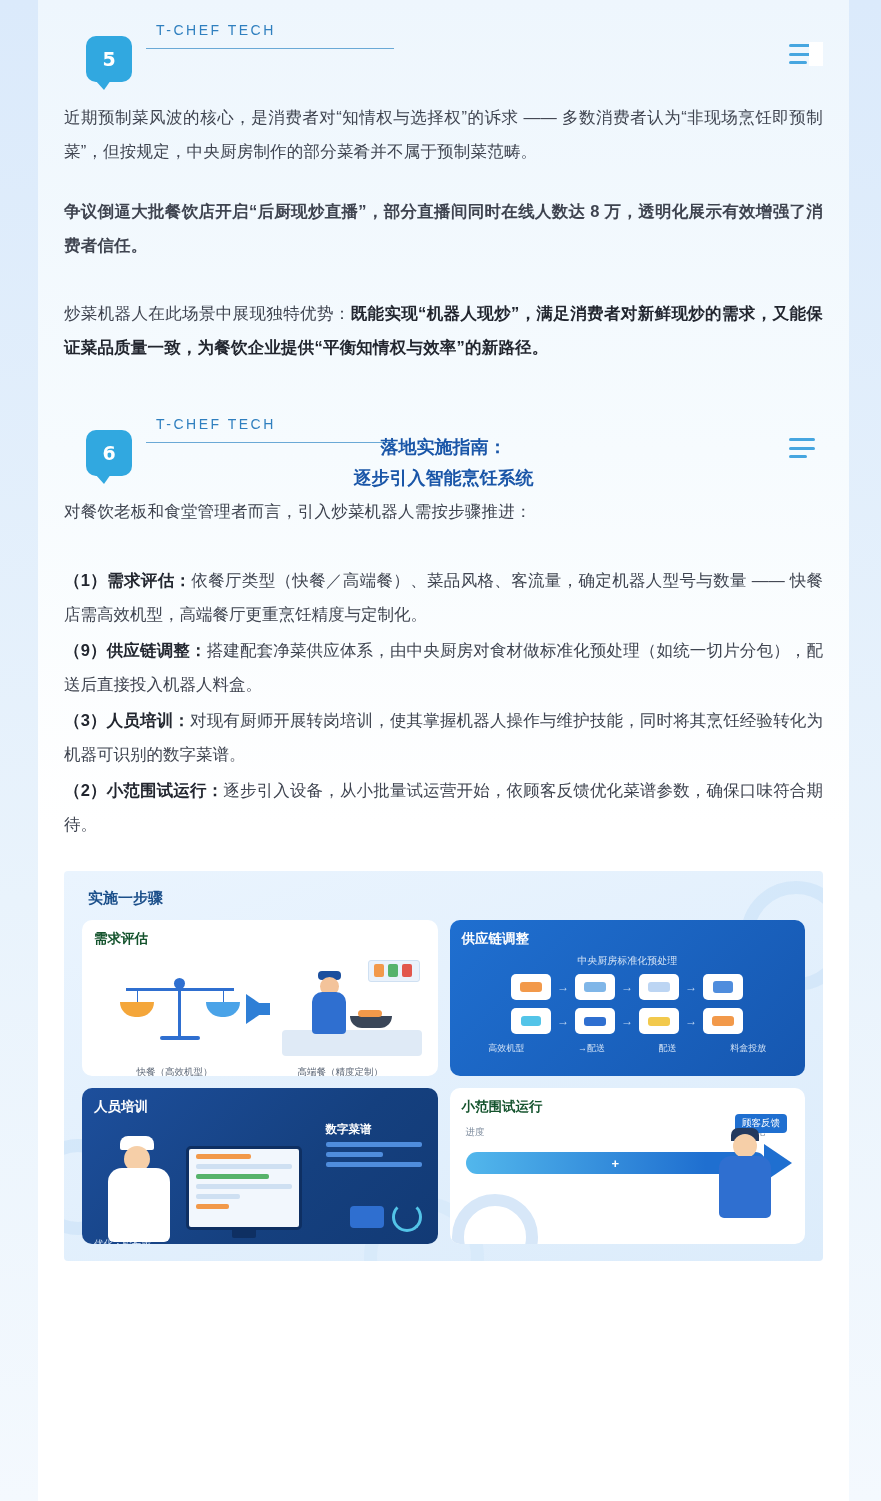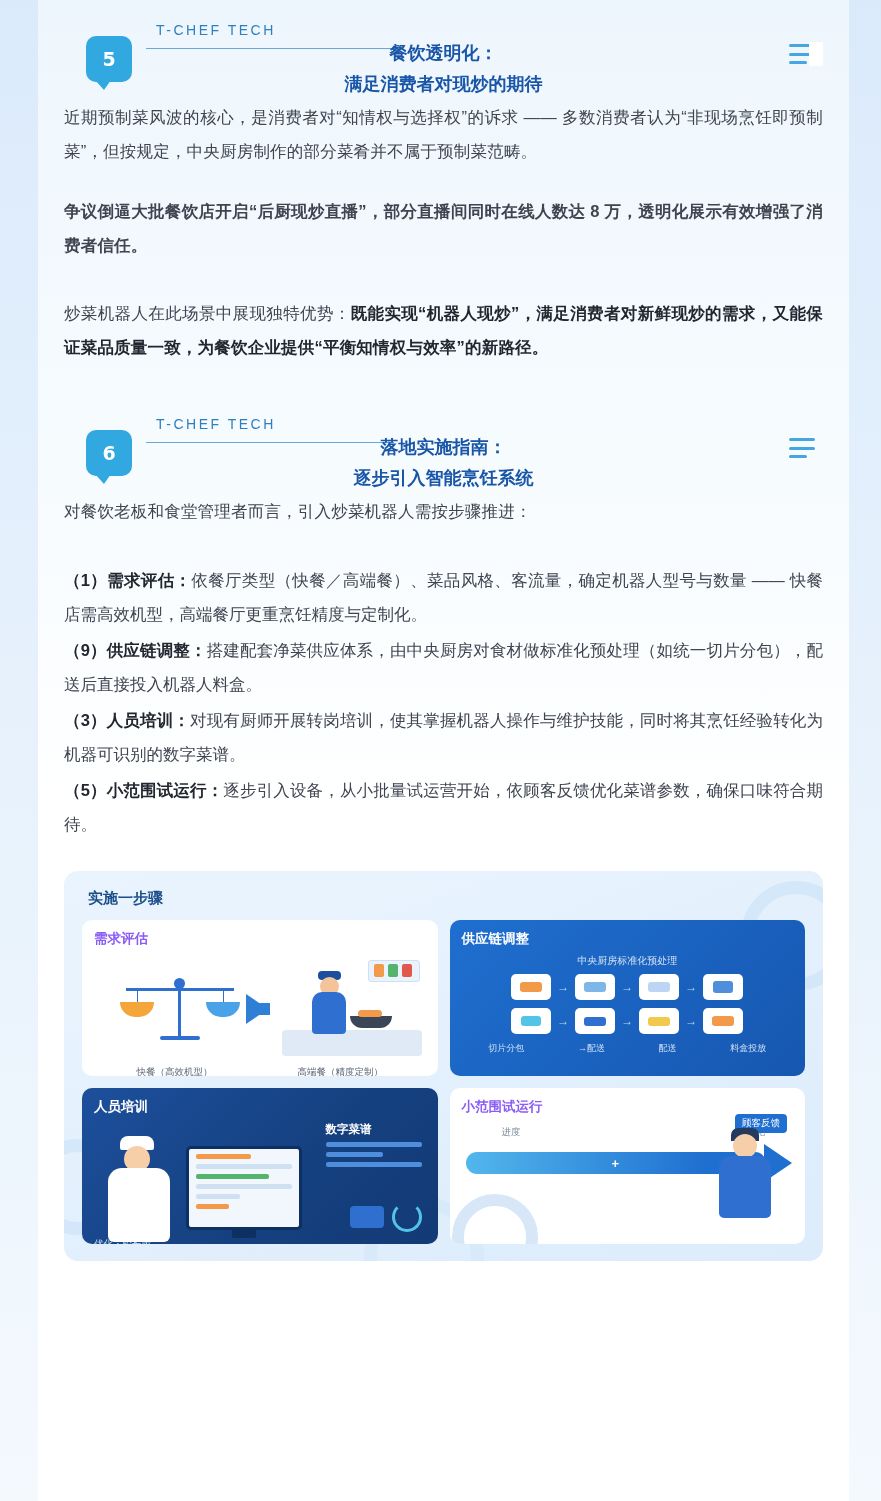--- a/index.html
+++ b/index.html
@@ -123,21 +123,21 @@
     margin-top: 2px;
   }
   .list-item .lead { font-weight: bold; color: #22262f; }
   .list-wrap { margin-top: 35px; }
   .intro { margin-top: 16px; }
 
   
   .info {
     margin-top: 30px;
     height: 390px;
-    border-radius: 14px;
+    border-radius: 4px;
     background: linear-gradient(160deg,#eaf4fe 0%, #dcecfb 100%);
     position: relative;
     padding: 16px 18px;
     overflow: hidden;
   }
   .info .gear {
     position: absolute;
     border-radius: 50%;
     border: 13px solid #cfe4f8;
     opacity: .75;
@@ -164,21 +164,21 @@
     padding: 10px 12px;
   }
   .card.white { background: #ffffff; }
   .card.blue  { background: linear-gradient(135deg,#1f6fd0 0%, #1657b0 100%); }
   .card.deep  { background: linear-gradient(135deg,#1d4f9c 0%, #15407f 60%, #123a75 100%); }
   .card h4 {
     margin: 0 0 6px 0;
     font-size: 13.5px;
     font-weight: bold;
   }
-  .card.white h4 { color: #8b5cf6; }
+  .card.white h4 { color: #14532d; }
   .card.blue h4, .card.deep h4 { color: #ffffff; }
   .tiny { font-size: 9.5px; color: #5b6676; }
   .tiny.light { color: #cfe0f5; }
 
   
   .c1-stage { position: relative; height: 108px; margin-top: 2px; }
   .scale {
     position: absolute; left: 26px; top: 8px; width: 120px; height: 86px;
   }
   .scale .beam { position: absolute; left: 6px; top: 26px; width: 108px; height: 3px; background: #2f6fd0; }
@@ -232,21 +232,21 @@
   .tr-stand { position:absolute; left: 138px; bottom: 4px; width: 24px; height: 10px; background:#0e2f62; border-radius:2px;}
   .tr-panel { position:absolute; right: 4px; top: 0px; width: 96px; }
   .tr-panel .t { font-size: 11.5px; font-weight:bold; color:#fff; margin-bottom: 5px;}
   .tr-panel .ln { height: 5px; border-radius:2px; background:#4f8ddd; margin-bottom: 5px;}
   .tr-panel .ln.s { width: 60%; }
   .tr-chip { position:absolute; right: 42px; bottom: 14px; width: 34px; height: 22px; border-radius:4px; background:#2f6fd0;}
   .tr-cycle { position:absolute; right: 4px; bottom: 10px; width: 30px; height: 30px; border-radius:50%; border:3px solid #53c4e8; border-top-color: transparent;}
 
   
   .pr-stage { position:relative; height: 116px; margin-top: 10px;}
-  .pr-labels { display:flex; justify-content: space-between; padding: 0 28px 0 4px; font-size: 9.5px; color:#7d8b9d;margin-left:36px;}
+  .pr-labels { display:flex; justify-content: space-between; padding: 0 28px 0 4px; font-size: 9.5px; color:#7d8b9d;}
   .pr-bar { position:absolute; left: 4px; top: 26px; width: 300px; height: 22px; border-radius: 11px; background: linear-gradient(90deg,#52b7ec 0%, #1f6fd0 80%);}
   .pr-bar::after {
     content:""; position:absolute; right:-26px; top:-8px; width:0;height:0;
     border-top: 19px solid transparent; border-bottom: 19px solid transparent; border-left: 28px solid #1f6fd0;
   }
   .pr-plus { position:absolute; left: 150px; top: 30px; color:#fff; font-size:13px; font-weight:bold;}
   .pr-person-body { position:absolute; right: 22px; top: 30px; width: 52px; height: 62px; background:#2f6fd0; border-radius: 12px 12px 5px 5px;}
   .pr-person-head { position:absolute; right: 36px; top: 8px; width: 24px; height: 24px; border-radius:50%; background:#f6cfa8;}
   .pr-person-hair { position:absolute; right: 34px; top: 2px; width: 28px; height: 13px; border-radius: 7px 7px 0 0; background:#243a5e;}
   .pr-bubble {
@@ -262,24 +262,20 @@
 
   <div class="rail-left"></div>
   <div class="rail-right"></div>
 
   <div class="content">
 
     <div class="sec-head">
       <div class="badge">5</div>
       <div class="brand">T-CHEF TECH</div>
       <div class="brand-rule"></div>
-      <div class="sec-title">
-        <span>餐饮透明化：</span>
-        <span class="l2">满足消费者对现炒的期待</span>
-      </div>
       <div class="ham boxed">
         <i></i>
           <i></i>
           <i></i>
       </div>
     </div>
 
     <p class="body">近期预制菜风波的核心，是消费者对“知情权与选择权”的诉求 —— 多数消费者认为“非现场烹饪即预制菜”，但按规定，中央厨房制作的部分菜肴并不属于预制菜范畴。</p>
 
     <p class="body spaced all-b">争议倒逼大批餐饮店开启“后厨现炒直播”，部分直播间同时在线人数达 8 万，透明化展示有效增强了消费者信任。</p>
@@ -307,21 +303,21 @@
       <div class="list-item">
         <span class="lead">（1）需求评估：</span><span>依餐厅类型（快餐／高端餐）、菜品风格、客流量，确定机器人型号与数量 —— 快餐店需高效机型，高端餐厅更重烹饪精度与定制化。</span>
       </div>
       <div class="list-item">
         <span class="lead">（9）供应链调整：</span><span>搭建配套净菜供应体系，由中央厨房对食材做标准化预处理（如统一切片分包），配送后直接投入机器人料盒。</span>
       </div>
       <div class="list-item">
         <span class="lead">（3）人员培训：</span><span>对现有厨师开展转岗培训，使其掌握机器人操作与维护技能，同时将其烹饪经验转化为机器可识别的数字菜谱。</span>
       </div>
       <div class="list-item">
-        <span class="lead">（5）小范围试运行：</span><span>逐步引入设备，从小批量试运营开始，依顾客反馈优化菜谱参数，确保口味符合期待。</span>
+        <span class="lead">（2）小范围试运行：</span><span>逐步引入设备，从小批量试运营开始，依顾客反馈优化菜谱参数，确保口味符合期待。</span>
       </div>
     </div>
 
     <div class="info">
       <div class="gear g1"></div>
       <div class="gear g2"></div>
       <div class="gear g3"></div>
 
       <div class="info-title">实施一步骤</div>
 
@@ -391,21 +387,21 @@
             <span class="sc-arr">→</span>
             <div class="sc-ico">
                 <b style="width:22px;height:9px;background:#f2c94c;"></b>
               </div>
             <span class="sc-arr">→</span>
             <div class="sc-ico">
                 <b style="width:22px;height:10px;background:#f2994a;"></b>
               </div>
           </div>
           <div class="sc-caps">
-            <span>切片分包</span>
+            <span>高效机型</span>
             <span>→配送</span>
             <span>配送</span>
             <span>料盒投放</span>
           </div>
         </div>
 
         <div class="card deep">
           <h4>人员培训</h4>
           <div class="tr-stage">
             <div class="tr-chef-hat"></div>

